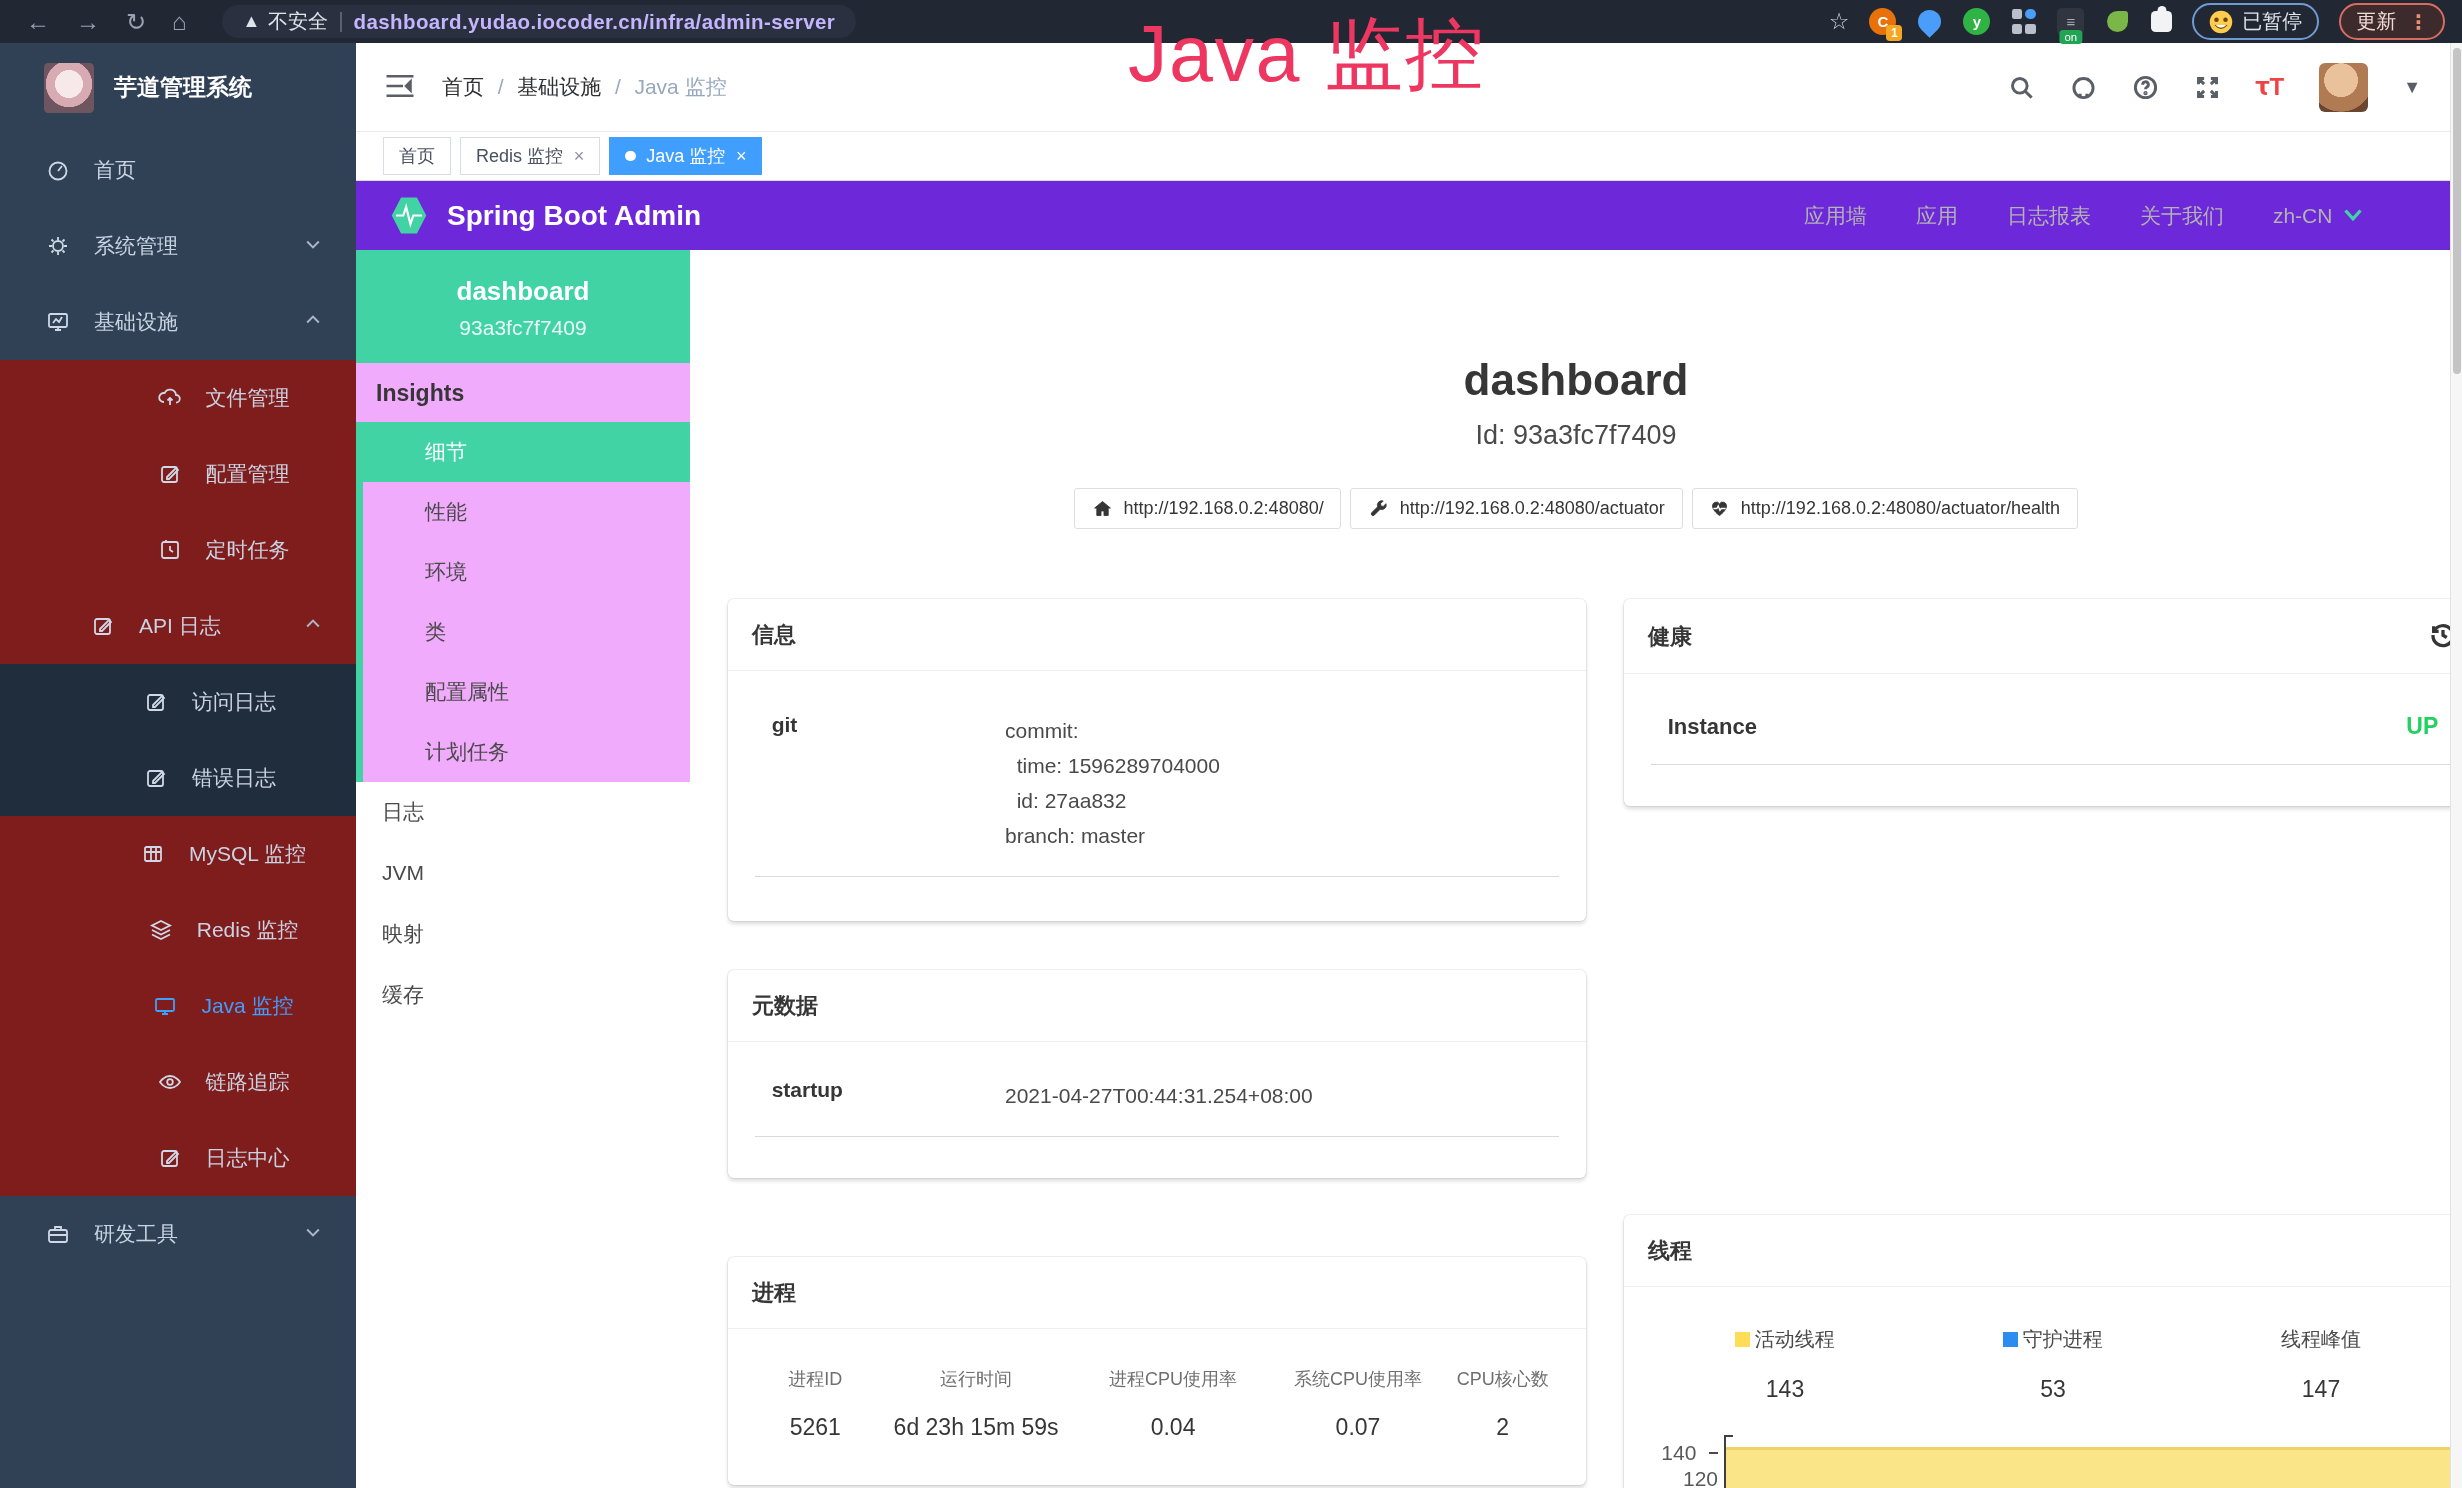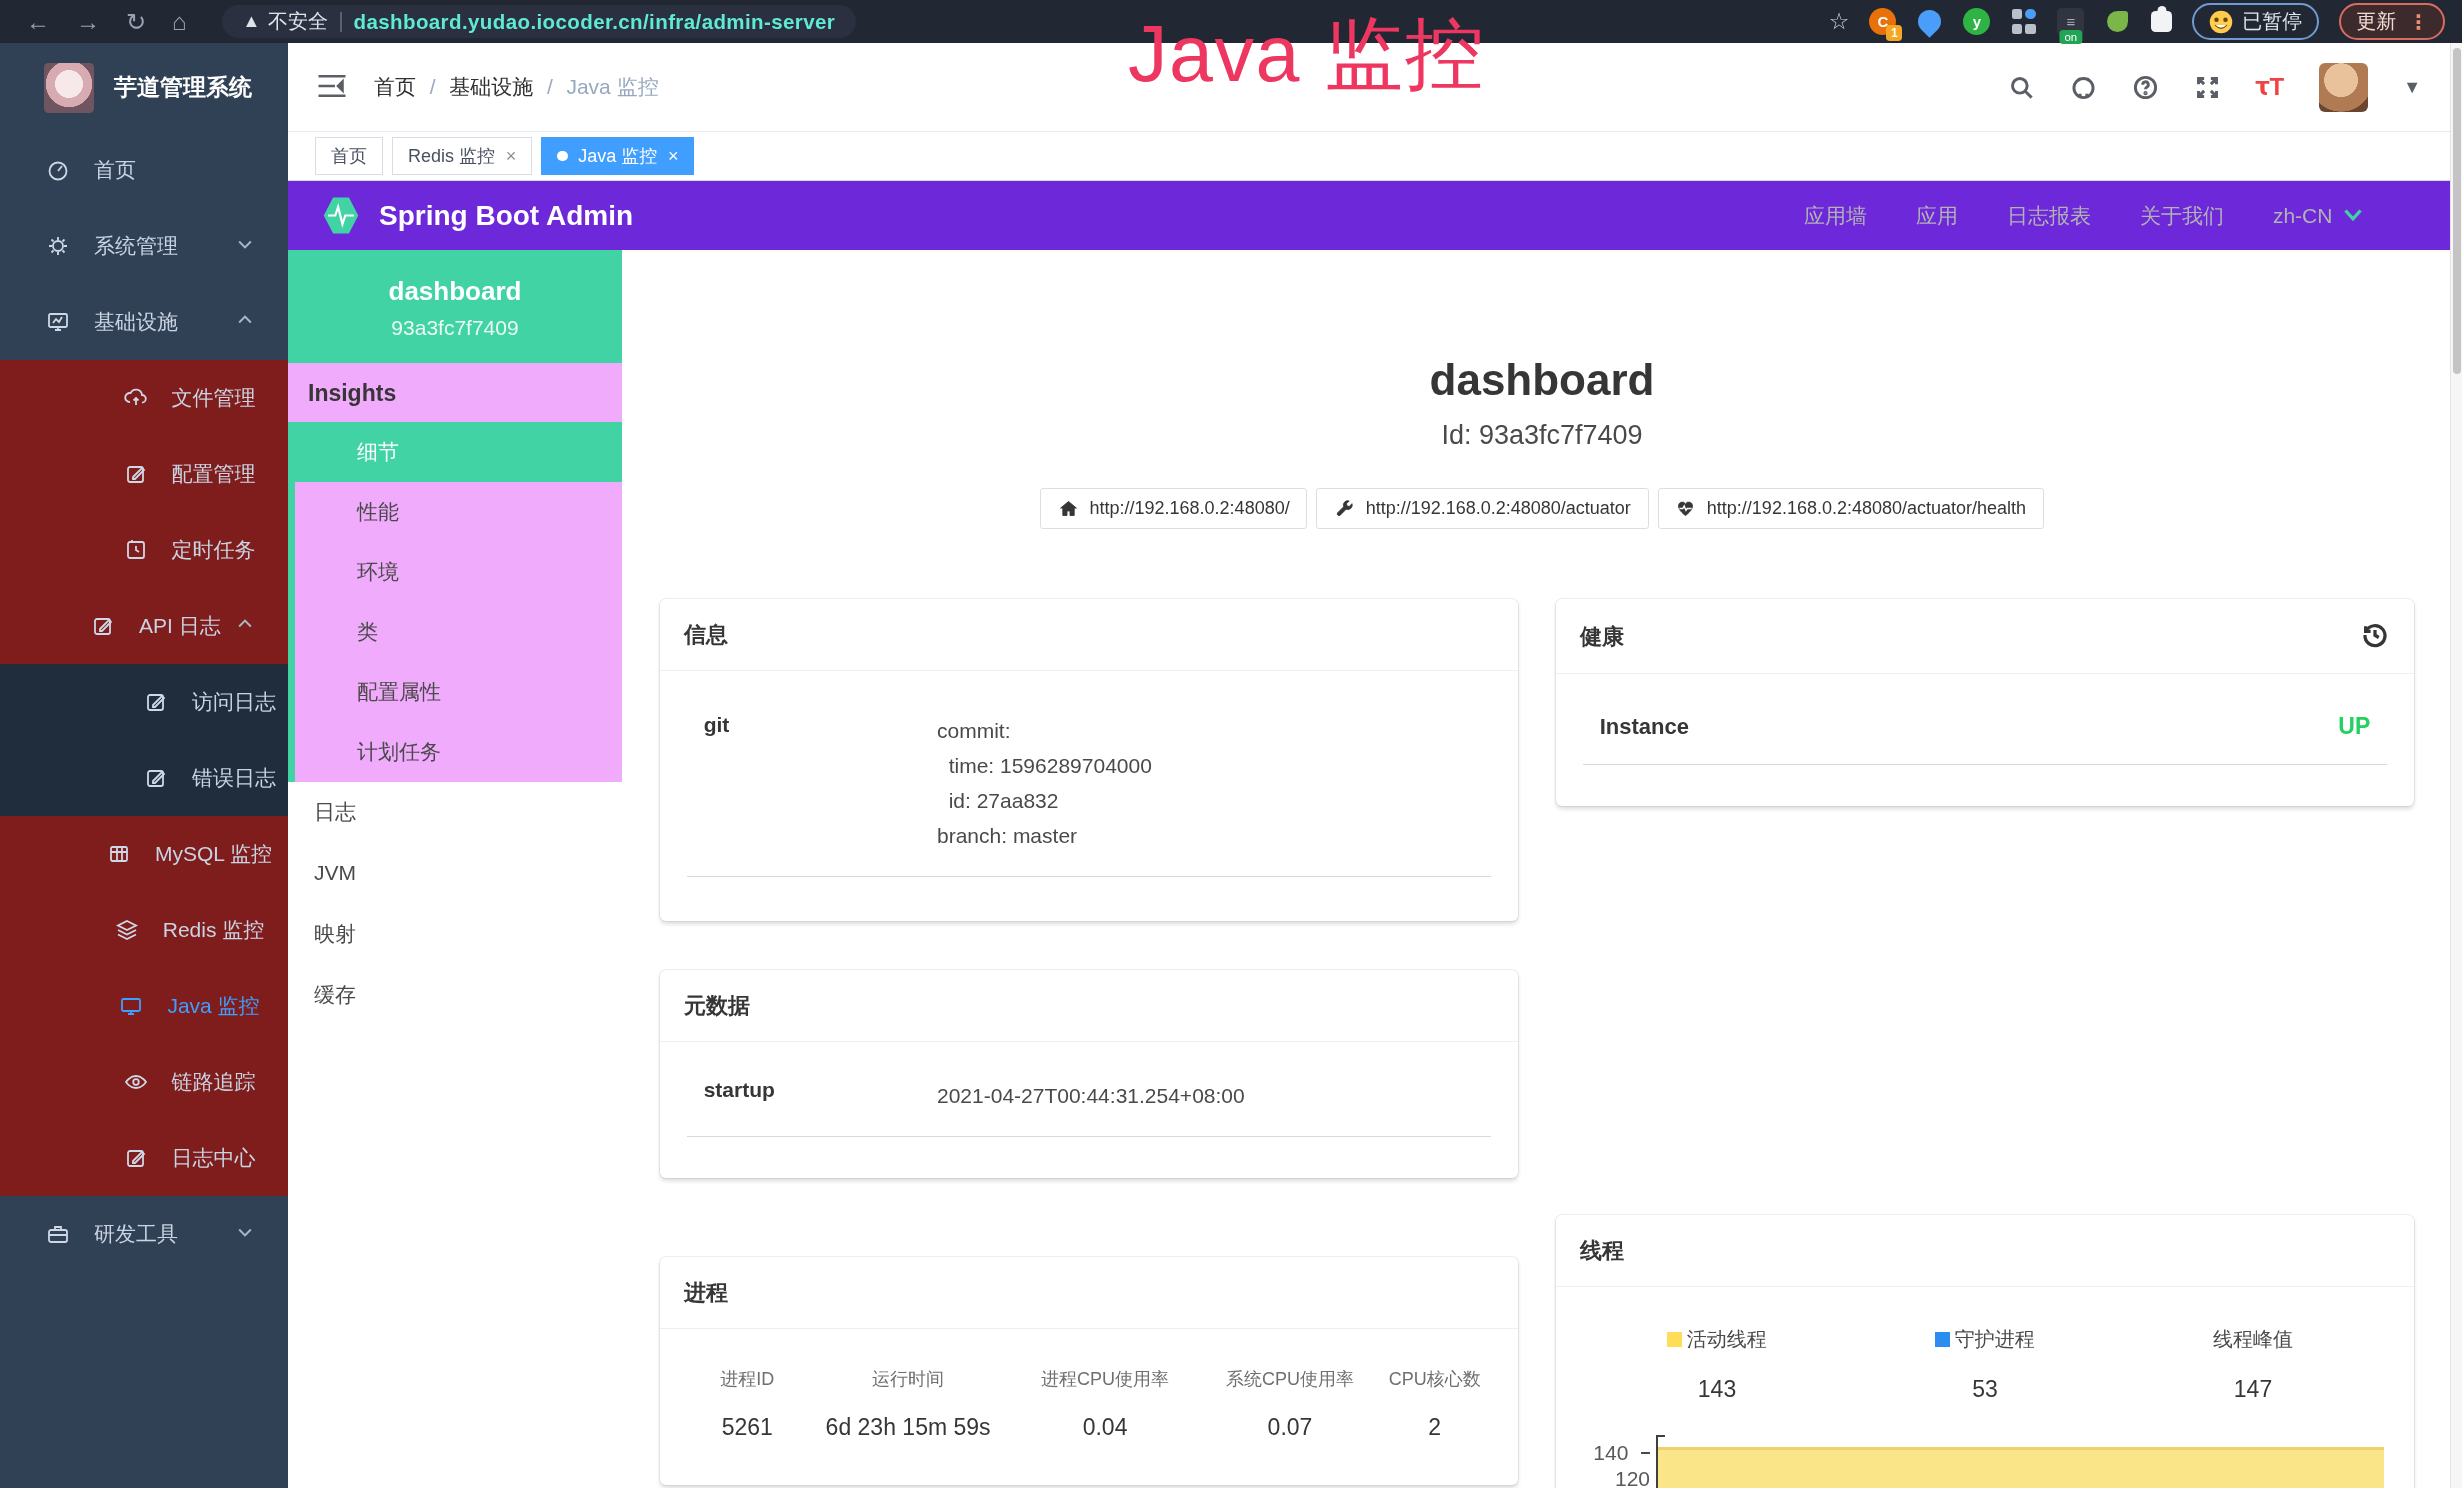--- a/index.html
+++ b/index.html
@@ -9,21 +9,21 @@
 
   
   .browser-bar { position:absolute; top:0; left:0; width:100%; height:43px;
     background:#222734; display:flex; align-items:center; z-index:5; }
   .nav-ic { color:#9aa2b1; font-size:24px; margin-left:26px; line-height:1; cursor:pointer; }
   .url-pill { display:flex; align-items:center; margin-left:35px; background:#2a3040;
     border-radius:20px; height:33px; padding:0 21px; }
   .warn-tri { color:#dfe3ea; font-size:18px; margin-right:7.6px; }
   .sec-label { color:#dfe3ea; font-size:20px; margin-right:12px; }
   .url-div { width:1.5px; height:20px; background:#5a6070; margin-right:12px; }
-  .url-text { color:#5eead4; font-size:20.5px; font-weight:bold; letter-spacing:0.4px; }
+  .url-text { color:#c4b5fd; font-size:20.5px; font-weight:bold; letter-spacing:0.4px; }
   .browser-right { margin-left:auto; display:flex; align-items:center; gap:20px; padding-right:16.7px; }
   .star { color:#cfd3db; font-size:23px; }
   .ext { position:relative; width:27px; height:27px; display:flex; align-items:center;
     justify-content:center; border-radius:6px; font-size:15px; }
   .ext-orange { background:#e8710a; border-radius:50%; color:#fff; font-weight:bold; }
   .ext-orange .badge1 { position:absolute; right:-6px; bottom:-6px; background:#f5a623;
     color:#fff; font-size:12px; padding:0.8px 4.6px; border-radius:3.8px; }
   .ext-pin { background:#4a9df8; border-radius:50% 50% 50% 0; transform:rotate(-45deg);
     width:23px; height:23px; }
   .ext-pin::after { content:""; width:9px; height:9px; background:#fff; border-radius:50%; }
@@ -47,21 +47,21 @@
   .update-pill .dots { color:#e8906f; font-size:20px; font-weight:bold; letter-spacing:0; }
 
   
   .annotation { position:absolute; left:1128px; top:1.5px; z-index:50; font-size:79px;
     font-weight:500; letter-spacing:1.5px; pointer-events:none; }
 
   
   .app { position:absolute; top:43px; left:0; right:0; bottom:0; display:flex; }
 
   
-  .sidebar { width:288px; background:#304156; flex-shrink:0; display:flex; flex-direction:column; }
+  .sidebar { width:356px; background:#304156; flex-shrink:0; display:flex; flex-direction:column; }
   .side-logo { height:89px; display:flex; align-items:center; padding-left:44px; flex-shrink:0; }
   .side-logo .logo-img { width:50px; height:50px; border-radius:4.6px;
     background:radial-gradient(circle at 50% 42%, #f7e9ea 0 36%, #d8aab2 37% 60%, #6e5560 61% 100%); }
   .side-logo .app-title { color:#fff; font-size:23px; font-weight:bold; margin-left:20px; }
   .menu { flex:1; }
   .menu-item { height:76px; display:flex; align-items:center; color:#c9d4e3; font-size:21px; cursor:pointer; }
   .menu-item svg { width:24px; height:24px; stroke:#cfd8e6; fill:none; stroke-width:1.8; flex-shrink:0; }
   .menu-item .lbl { margin-left:24px; }
   .menu-item .chev { margin-left:auto; margin-right:33px; }
   .menu-item .chev svg { width:20px; height:20px; stroke:#aab6c5; stroke-width:2.4; }

